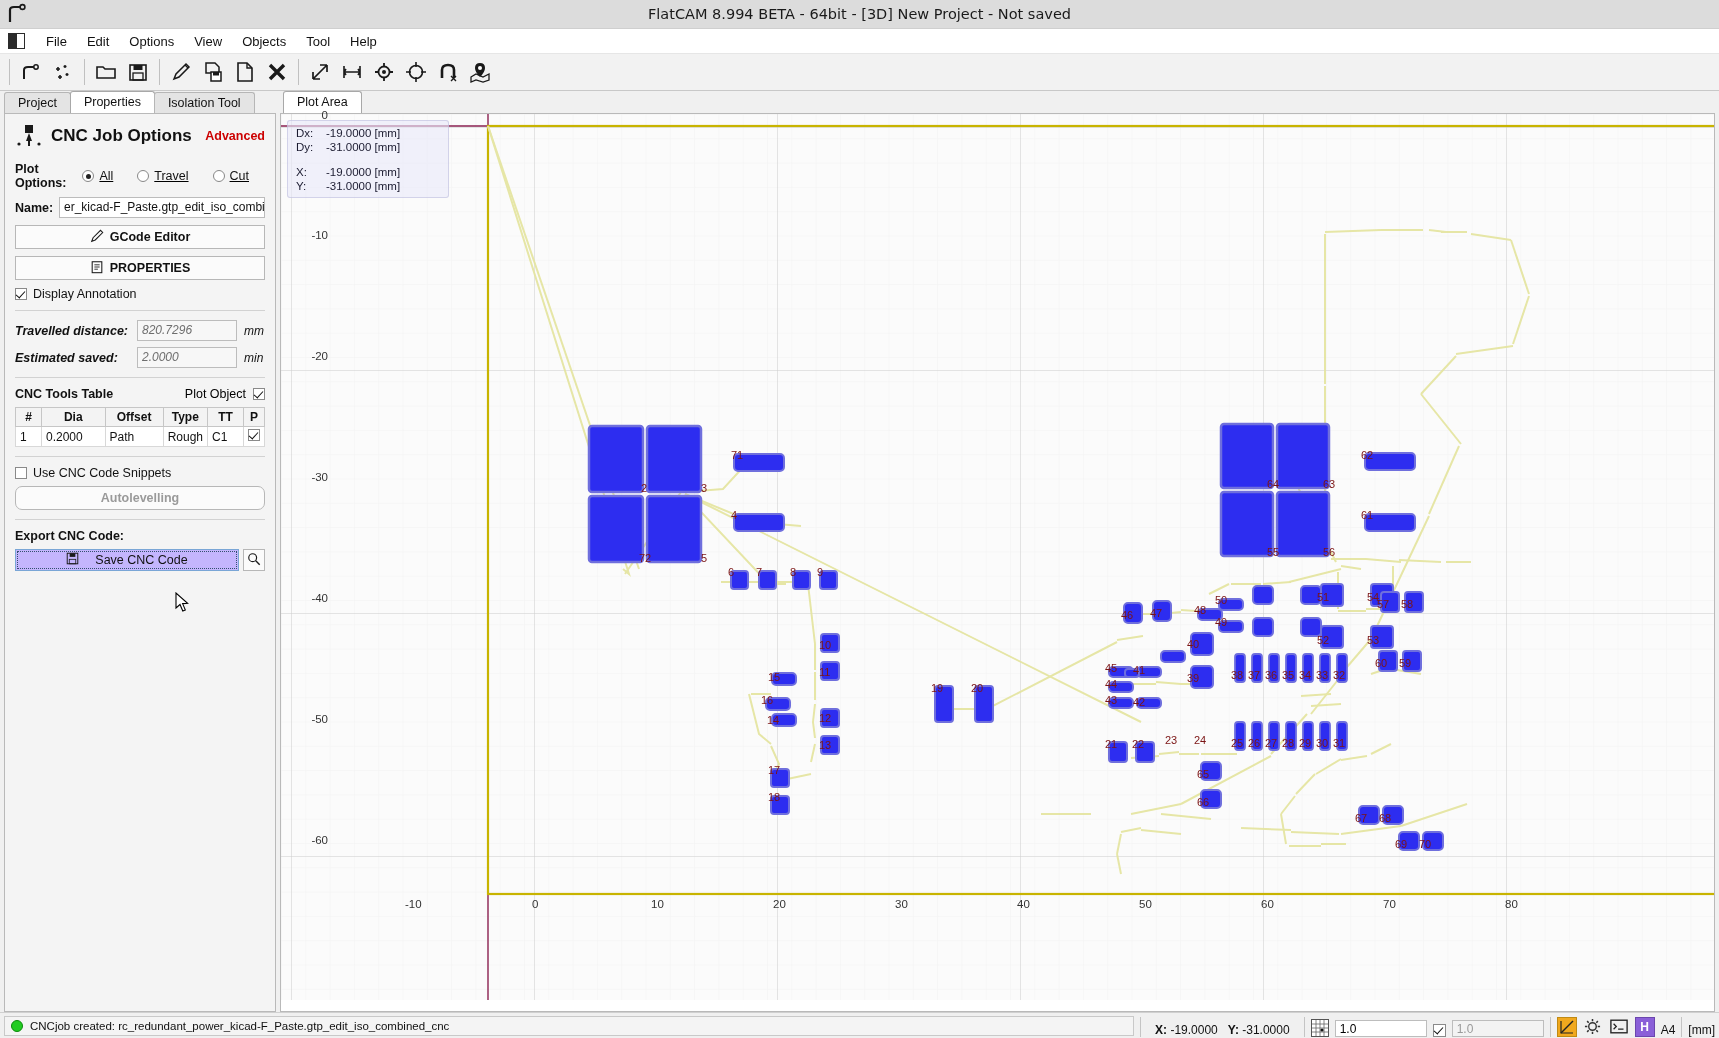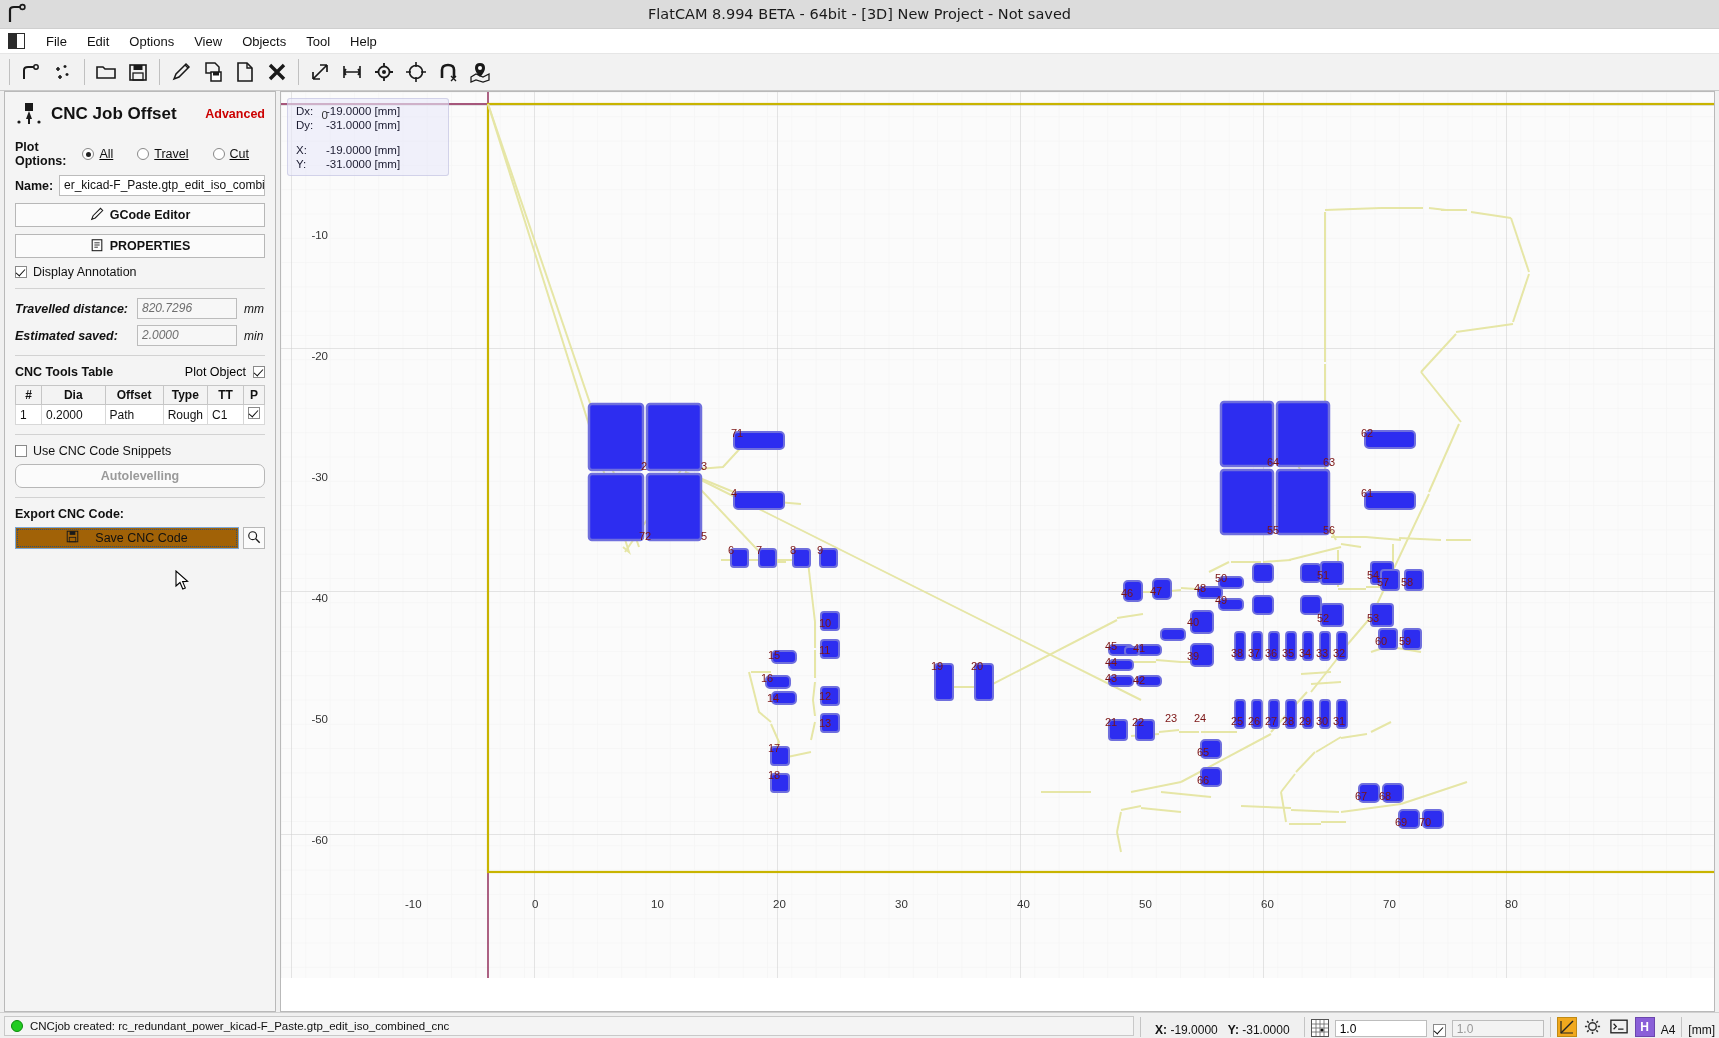--- a/index.html
+++ b/index.html
@@ -118,21 +118,21 @@
   table.tools { width:100%; border-collapse:collapse; font-size:12px; }
   table.tools th {
     border:1px solid #c6c6c6; background:#f3f3f3; font-weight:bold; padding:2px 3px; color:#111;
   }
   table.tools td { border:1px solid #d8d8d8; background:#fff; padding:2px 4px; color:#111; }
   table.tools td.c { text-align:center; }
 
   .exportlbl { font-size:12.5px; font-weight:bold; margin:4px 0 6px 0; color:#111;}
   .saverow { display:flex; align-items:center; gap:4px; }
   .savebtn {
-    flex:1; height:22px; background:#a16207; border:1px solid #7aa6d6;
+    flex:1; height:22px; background:#c4b5fd; border:1px solid #7aa6d6;
     outline: 1px dotted #33506f; outline-offset:-3px;
     display:flex; align-items:center; justify-content:center; gap:16px;
     font-size:12.5px; color:#111;
   }
   .smallbtn {
     width:22px; height:22px; border:1px solid #b7b7b7; background:#fbfbfb;
     display:flex; align-items:center; justify-content:center;
   }
   .cursor-arrow { position:absolute; left:170px; top:478px; width:16px; height:22px; }
 
@@ -290,36 +290,46 @@
     </span>
     <span class="tbtn">
       <svg width="22" height="22" viewBox="0 0 22 22">
           <path d="M2 16 L7 13 L14 16 L20 13 L20 19 L14 21 L7 19 L2 21 Z" stroke="#1a1a1a" stroke-width="1.3" fill="none"></path>
           <path d="M11 2 Q16 2 16 7 Q16 11 11 16 Q6 11 6 7 Q6 2 11 2 Z" fill="#1a1a1a"></path>
           <circle cx="11" cy="7" r="2" fill="#fff"></circle>
         </svg>
     </span>
   </div>
 
+  <div class="tabrow">
+    <div class="tabzone-left">
+      <div class="tab">Project</div>
+      <div class="tab active">Properties</div>
+      <div class="tab">Isolation Tool</div>
+    </div>
+    <div class="tabzone-right">
+      <div class="tab active">Plot Area</div>
+    </div>
+  </div>
 
   <div class="body">
 
     <div class="leftpanel">
 
       <div class="panel-head">
         <span class="picon">
           <svg width="28" height="28" viewBox="0 0 28 28">
             <rect x="10" y="3" width="8" height="8" fill="#1a1a1a"></rect>
             <path d="M14 11 L11 19 L17 19 Z" fill="#1a1a1a"></path>
             <path d="M13 19 L13 24 L15 24 L15 19" fill="#1a1a1a"></path>
             <circle cx="4" cy="22" r="1.6" fill="#1a1a1a"></circle>
             <circle cx="24" cy="22" r="1.6" fill="#1a1a1a"></circle>
           </svg>
         </span>
-        <span class="ptitle">CNC Job Offset</span>
+        <span class="ptitle">CNC Job Options</span>
         <span class="padv">Advanced</span>
       </div>
 
       <div class="row">
         <span class="lbl">Plot Options:</span>
         <span class="radio-group">
           <span class="radio">
             <span class="rdot on"></span>
             <span class="rlabel">All</span>
           </span>

